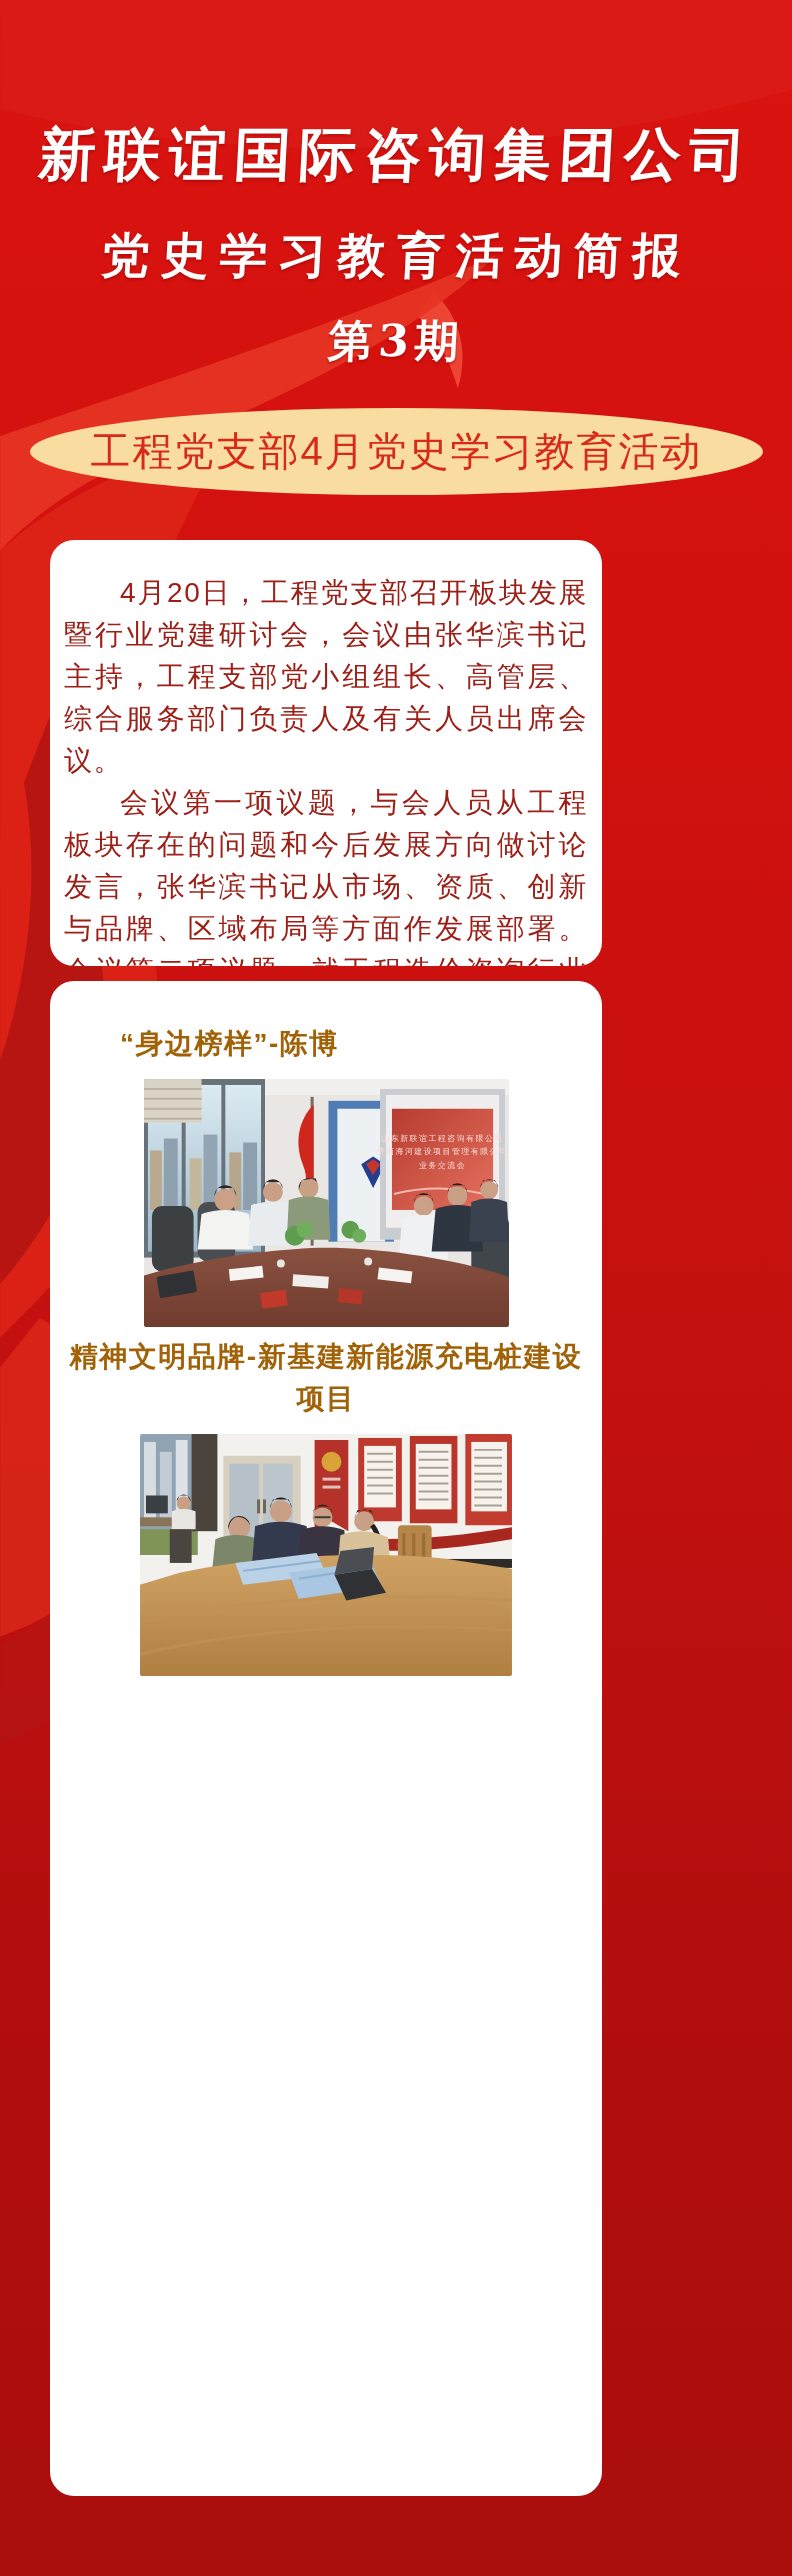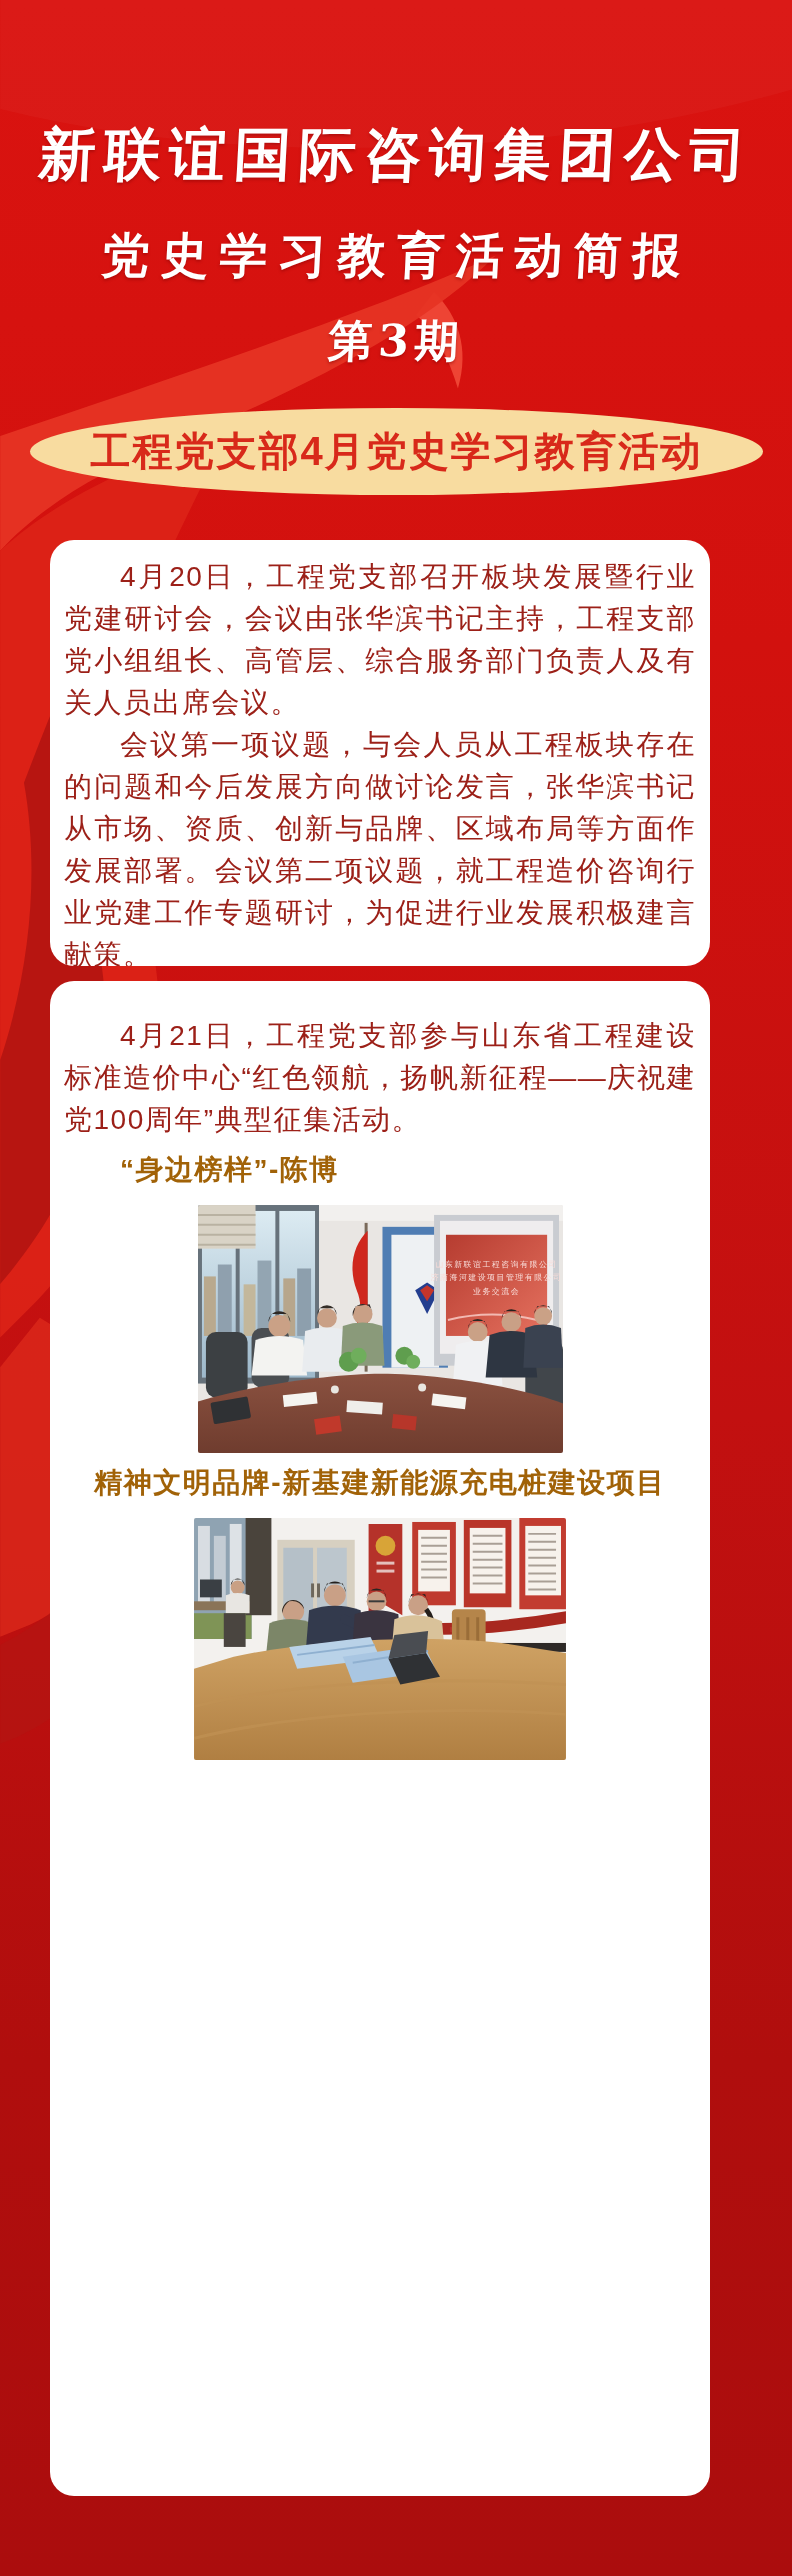--- a/index.html
+++ b/index.html
@@ -14,24 +14,24 @@
       text-shadow:0 2px 3px rgba(120,0,0,.4);transform:skewX(-3deg);}
   .m2{font-size:48px;font-weight:bold;letter-spacing:11px;margin-top:30px;font-family:"DejaVu Serif",serif;
       text-shadow:0 2px 3px rgba(120,0,0,.4);transform:skewX(-3deg);}
   .m3{font-size:44px;font-weight:bold;letter-spacing:6px;margin-top:24px;font-family:"DejaVu Serif",serif;
       text-shadow:0 2px 3px rgba(120,0,0,.4);transform:skewX(-3deg);}
   .banner{
     position:absolute;top:408px;left:30px;width:733px;height:87px;z-index:2;
     background:#f8dca0;border-radius:50% / 50%;
     display:flex;align-items:center;justify-content:center;
   }
-  .banner-label{font-size:40px;font-weight:bold;color:#d8291a;letter-spacing:2px;white-space:nowrap;text-align:right;}
+  .banner-label{font-size:40px;font-weight:normal;color:#d8291a;letter-spacing:2px;white-space:nowrap;text-align:right;}
   .card{
-    position:absolute;left:50px;width:660px;z-index:2;background:#ffffff;border-radius:24px;
-    box-sizing:border-box;padding:16px 14px;overflow:hidden;
+    position:absolute;left:50px;width:552px;z-index:2;background:#ffffff;border-radius:24px;
+    box-sizing:border-box;padding:32px 14px;overflow:hidden;
     color:#9c2018;font-size:28px;line-height:42px;letter-spacing:1.5px;text-align:justify;
   }
   .card p{margin:0;text-indent:2em;}
   .card-1{top:540px;height:426px;}
   .card-2{top:981px;height:1515px;padding-top:34px;}
   .sub-heading{margin:8px 0 0;font-size:28px;line-height:42px;font-weight:bold;color:#a16207;}
   .sub-heading.indent{text-indent:2em;}
   .brand-heading{text-align:center;text-indent:0;margin:0 0 4px;}
   figure{margin:14px auto 9px;padding:0;display:block;}
   figure.photo-review{margin:14px auto 0;}
@@ -61,21 +61,20 @@
   <div class="banner">
     <span class="banner-label">工程党支部4月党史学习教育活动</span>
   </div>
 
   <section class="card card-1">
     <p>4月20日，工程党支部召开板块发展暨行业党建研讨会，会议由张华滨书记主持，工程支部党小组组长、高管层、综合服务部门负责人及有关人员出席会议。</p>
     <p>会议第一项议题，与会人员从工程板块存在的问题和今后发展方向做讨论发言，张华滨书记从市场、资质、创新与品牌、区域布局等方面作发展部署。会议第二项议题，就工程造价咨询行业党建工作专题研讨，为促进行业发展积极建言献策。</p>
   </section>
 
   <section class="card card-2">
-    <p>4月21日，工程党支部参与山东省工程建设标准造价中心“红色领航，扬帆新征程——庆祝建党100周年”典型征集活动。</p>
 
     <h3 class="sub-heading indent">“身边榜样”-陈博</h3>
 
     <figure class="photo-meeting" style="width:365px;">
       <svg width="365" height="248" viewBox="0 0 368 250">
         <defs>
           <linearGradient id="sky1" x1="0" y1="0" x2="0" y2="1">
             <stop offset="0" stop-color="#dcebf2"></stop>
               <stop offset="1" stop-color="#9db8ca"></stop>
           </linearGradient>

